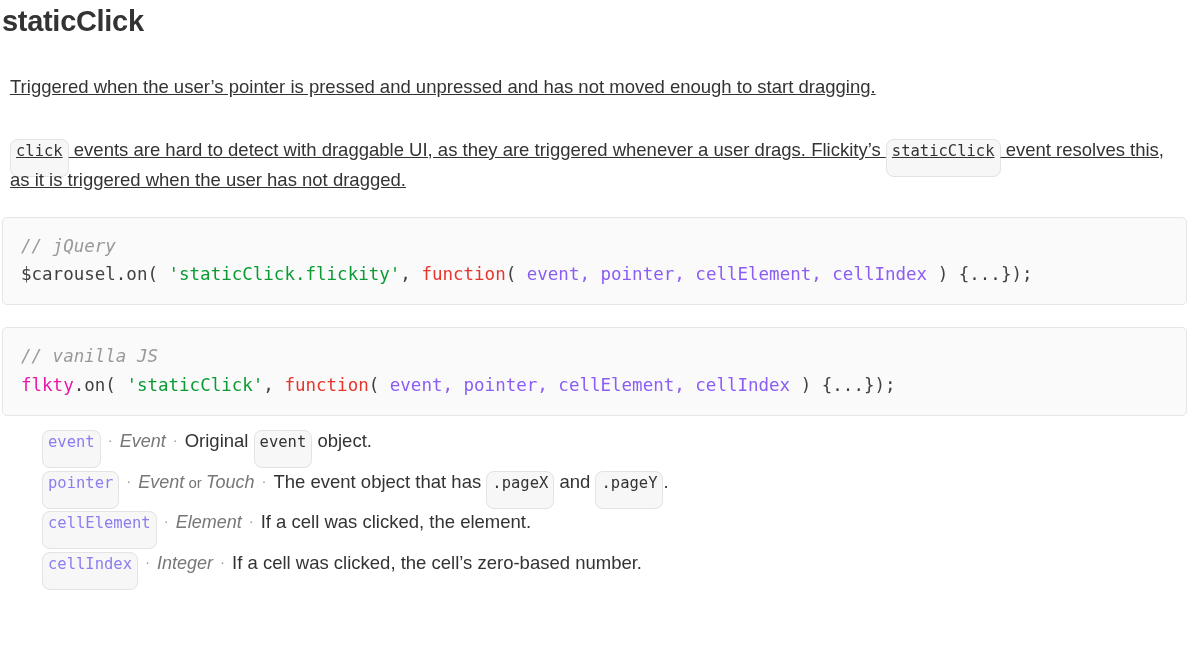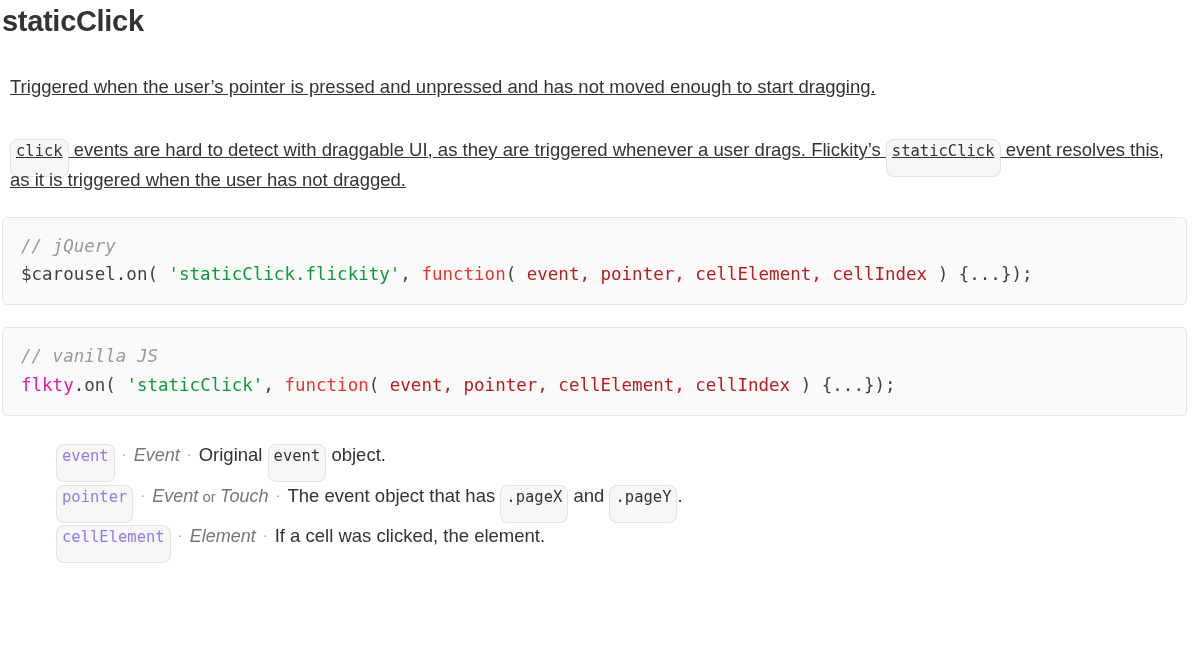--- a/index.html
+++ b/index.html
@@ -68,28 +68,28 @@
     font-family: "DejaVu Sans Mono", monospace;
     font-size: 17.5px;
     line-height: 1.62;
     color: #333333;
     overflow: hidden;
     white-space: pre;
   }
   .tok-comment { color: #999999; font-style: italic; }
   .tok-string  { color: #0a9b33; margin-top: 31px; }
   .tok-keyword { color: #e8342a; text-align: right; }
-  .tok-param   { color: #b91c1c; }
+  .tok-param   { color: #8b5cf6; }
   .tok-var     { color: #e916ab; }
   .tok-plain   { color: #404040; }
 
   
   ul.param-list {
     list-style: none;
-    margin: 14px;
+    margin: 0;
     padding: 16px 0 0 40px;
   }
   ul.param-list li {
     font-size: 18.5px;
     line-height: 1;
     color: #333333;
     padding-bottom: 22px;
     white-space: nowrap;
   }
   ul.param-list li:last-child { padding-bottom: 0; }
@@ -131,17 +131,18 @@
 <span class="tok-var">flkty</span><span class="tok-plain">.on( </span><span class="tok-string">'staticClick'</span><span class="tok-plain">, </span><span class="tok-keyword">function</span><span class="tok-plain">( </span><span class="tok-param">event, pointer, cellElement, cellIndex</span><span class="tok-plain"> ) {...});</span></div>
 
   <ul class="param-list">
 
     <li><code class="chip link">event</code><span class="sep">·</span><span class="ptype">Event</span><span class="sep">·</span><span class="pdesc">Original </span><code class="chip">event</code><span class="pdesc"> object.</span></li>
 
     <li><code class="chip link">pointer</code><span class="sep">·</span><span class="ptype">Event</span><span class="pjoin"> or </span><span class="ptype">Touch</span><span class="sep">·</span><span class="pdesc">The event object that has </span><code class="chip">.pageX</code><span class="pdesc"> and </span><code class="chip">.pageY</code><span class="pdesc">.</span></li>
 
     <li><code class="chip link">cellElement</code><span class="sep">·</span><span class="ptype">Element</span><span class="sep">·</span><span class="pdesc">If a cell was clicked, the element.</span></li>
 
+    <li><code class="chip link">cellIndex</code><span class="sep">·</span><span class="ptype">Integer</span><span class="sep">·</span><span class="pdesc">If a cell was clicked, the cell’s zero-based number.</span></li>
 
   </ul>
 
 
 </div>
 
 </body></html>

